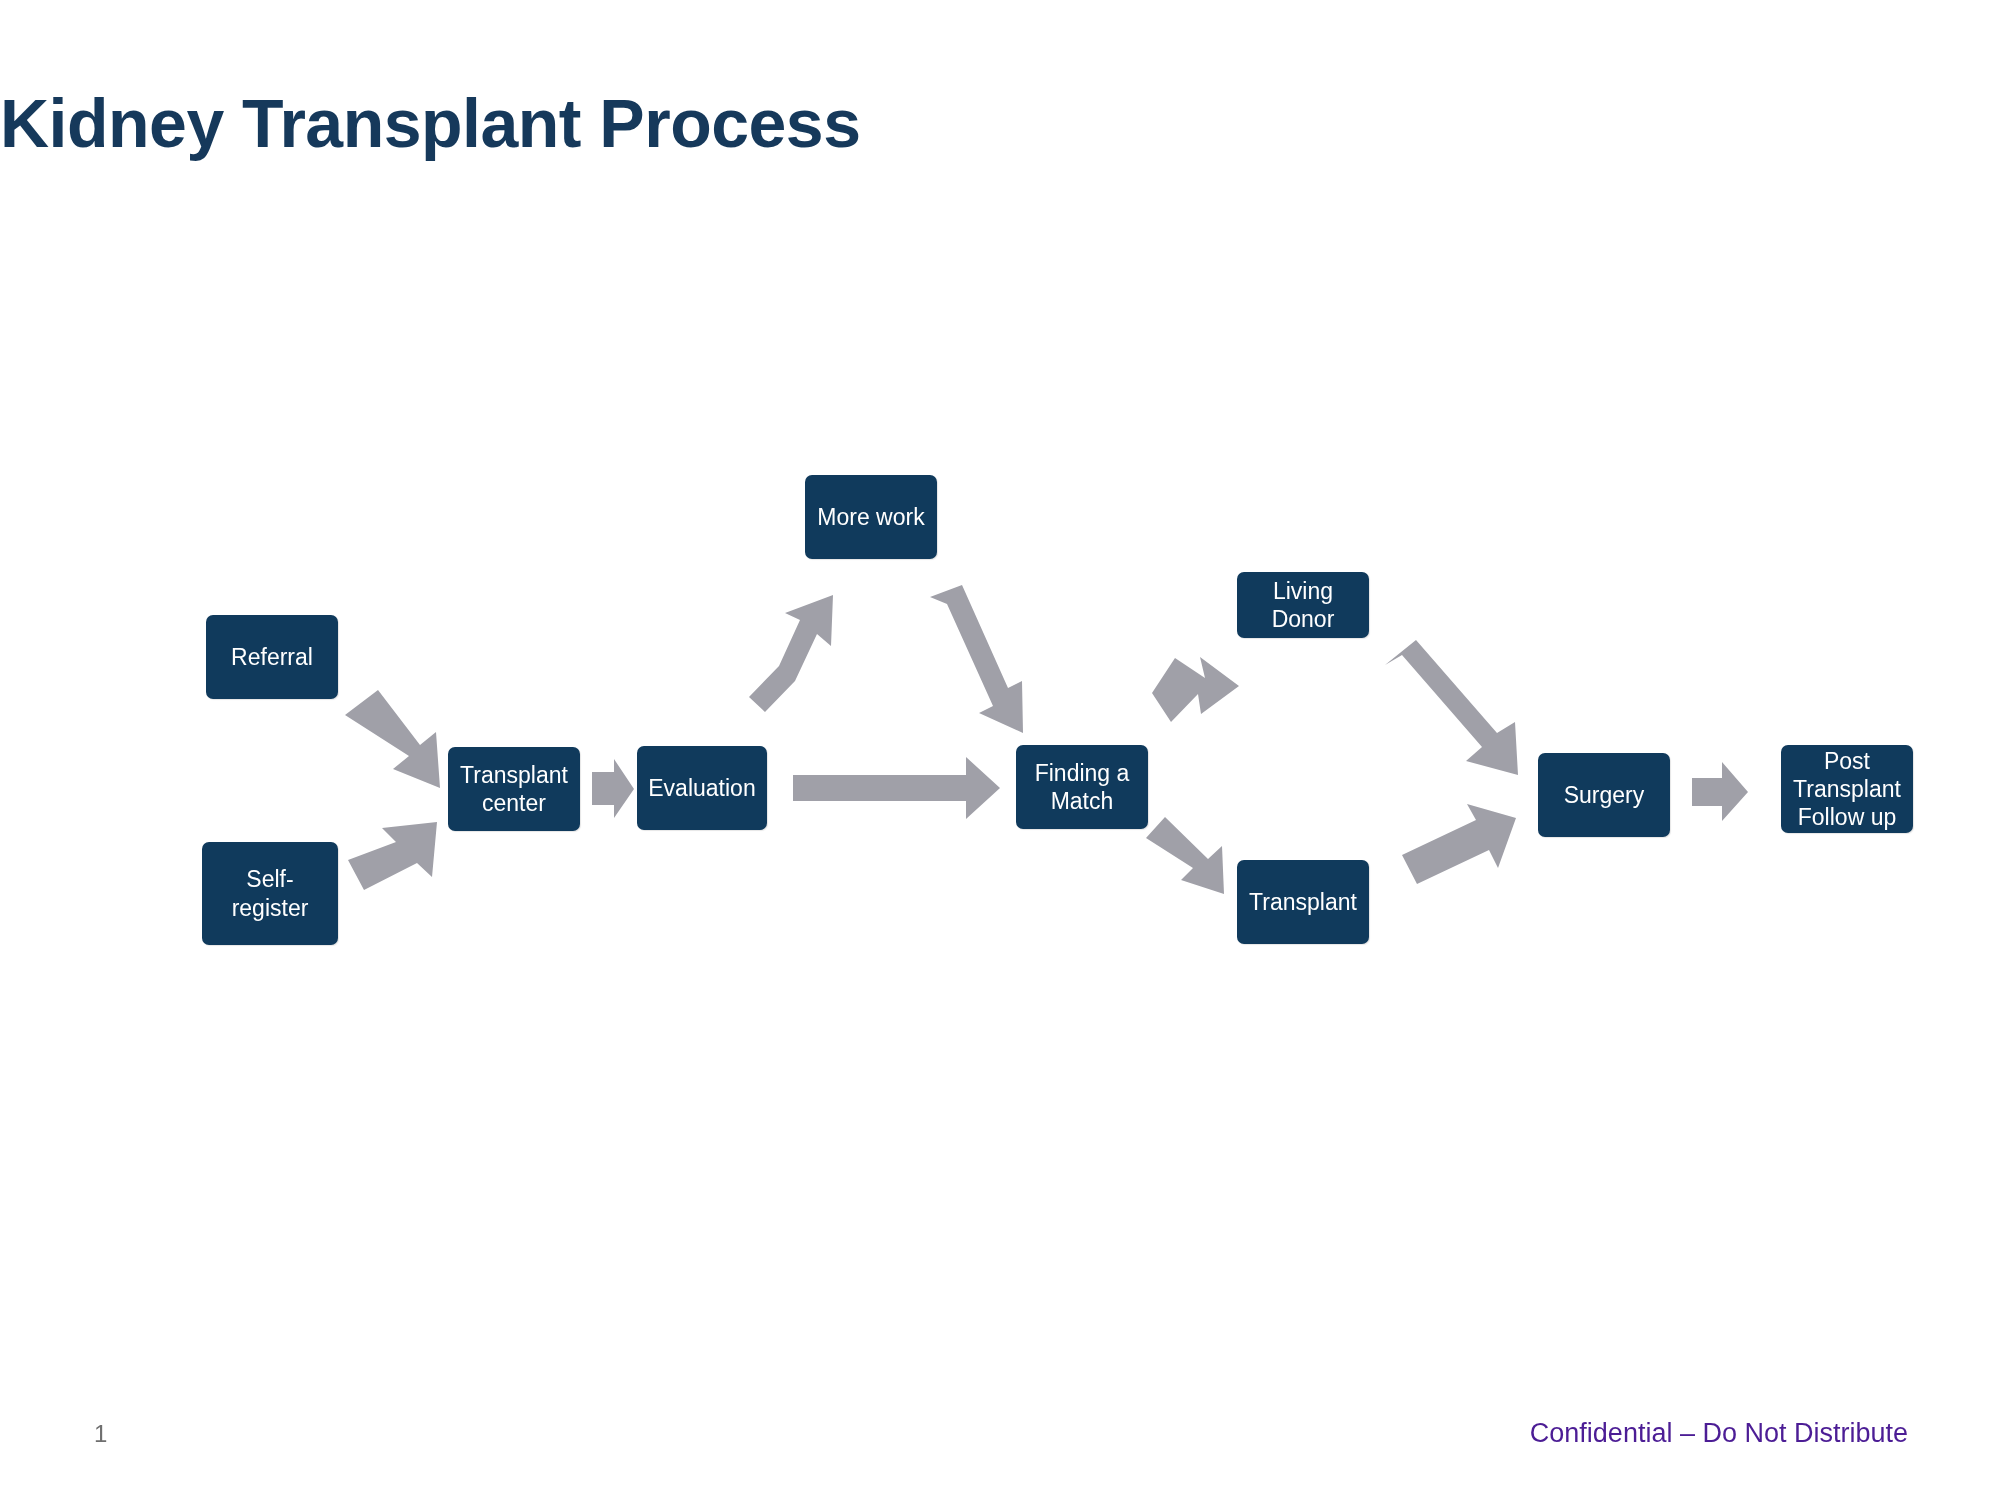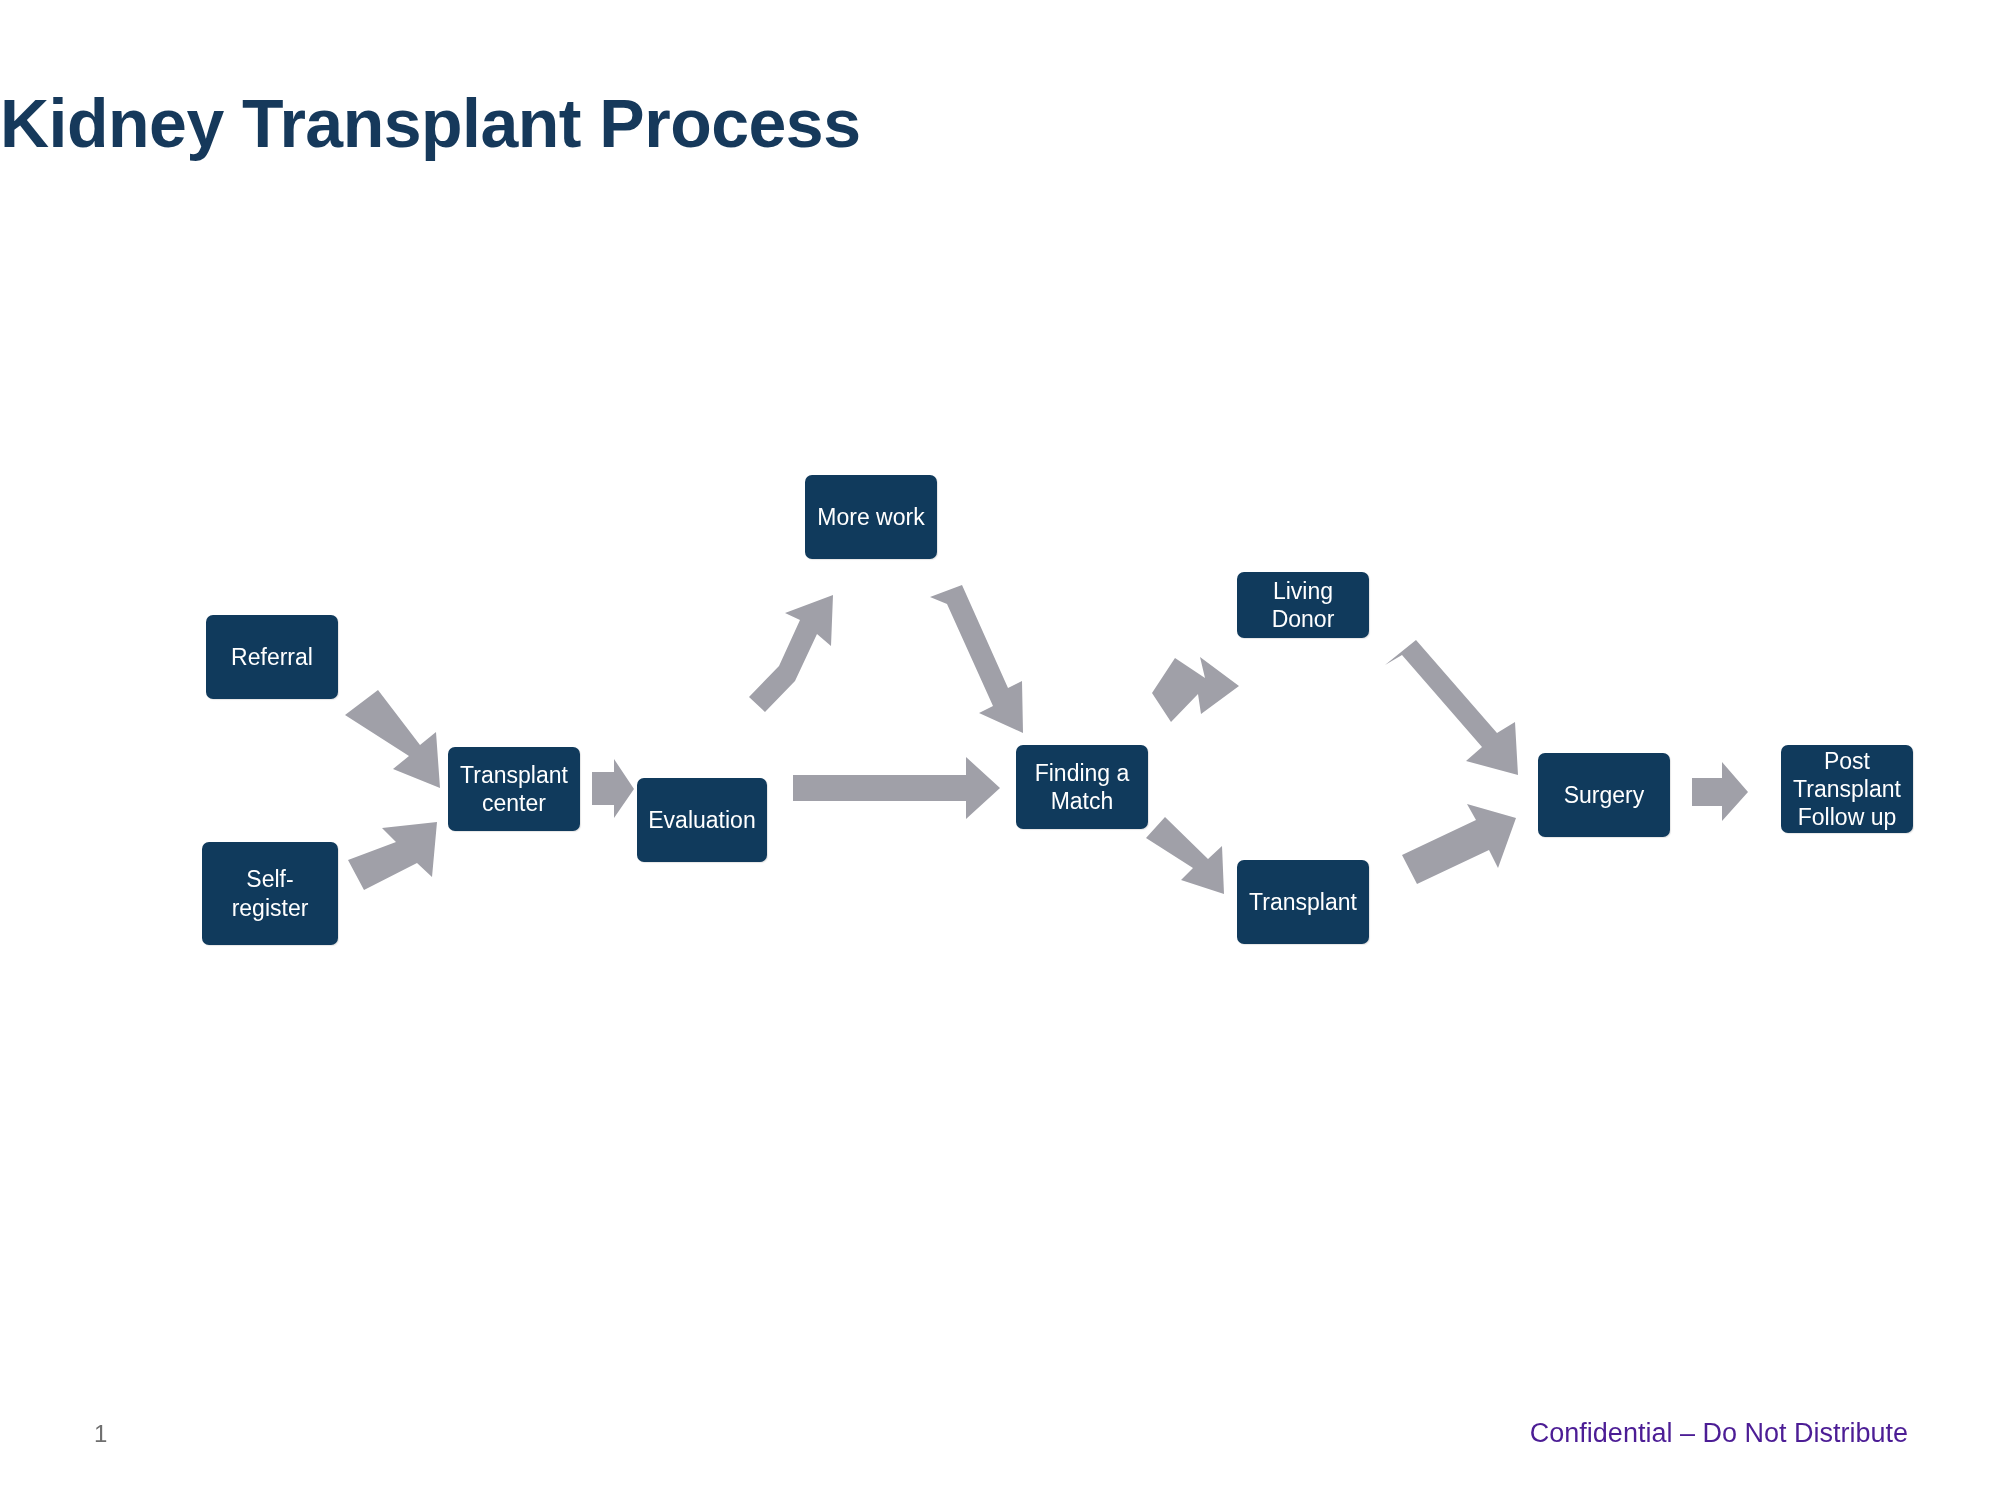--- a/index.html
+++ b/index.html
@@ -158,21 +158,21 @@
     <div class="node" style="left:202px; top:842px; width:136px; height:103px;">
       <span class="node-label">Self-
 register</span>
     </div>
 
     <div class="node" style="left:448px; top:747px; width:132px; height:84px;">
       <span class="node-label">Transplant
 center</span>
     </div>
 
-    <div class="node" style="left:637px; top:746px; width:130px; height:84px;margin-top:32px;">
+    <div class="node" style="left:637px; top:746px; width:130px; height:84px;">
       <span class="node-label">Evaluation</span>
     </div>
 
     <div class="node" style="left:805px; top:475px; width:132px; height:84px;">
       <span class="node-label">More work</span>
     </div>
 
     <div class="node" style="left:1016px; top:745px; width:132px; height:84px;">
       <span class="node-label">Finding a
 Match</span>

